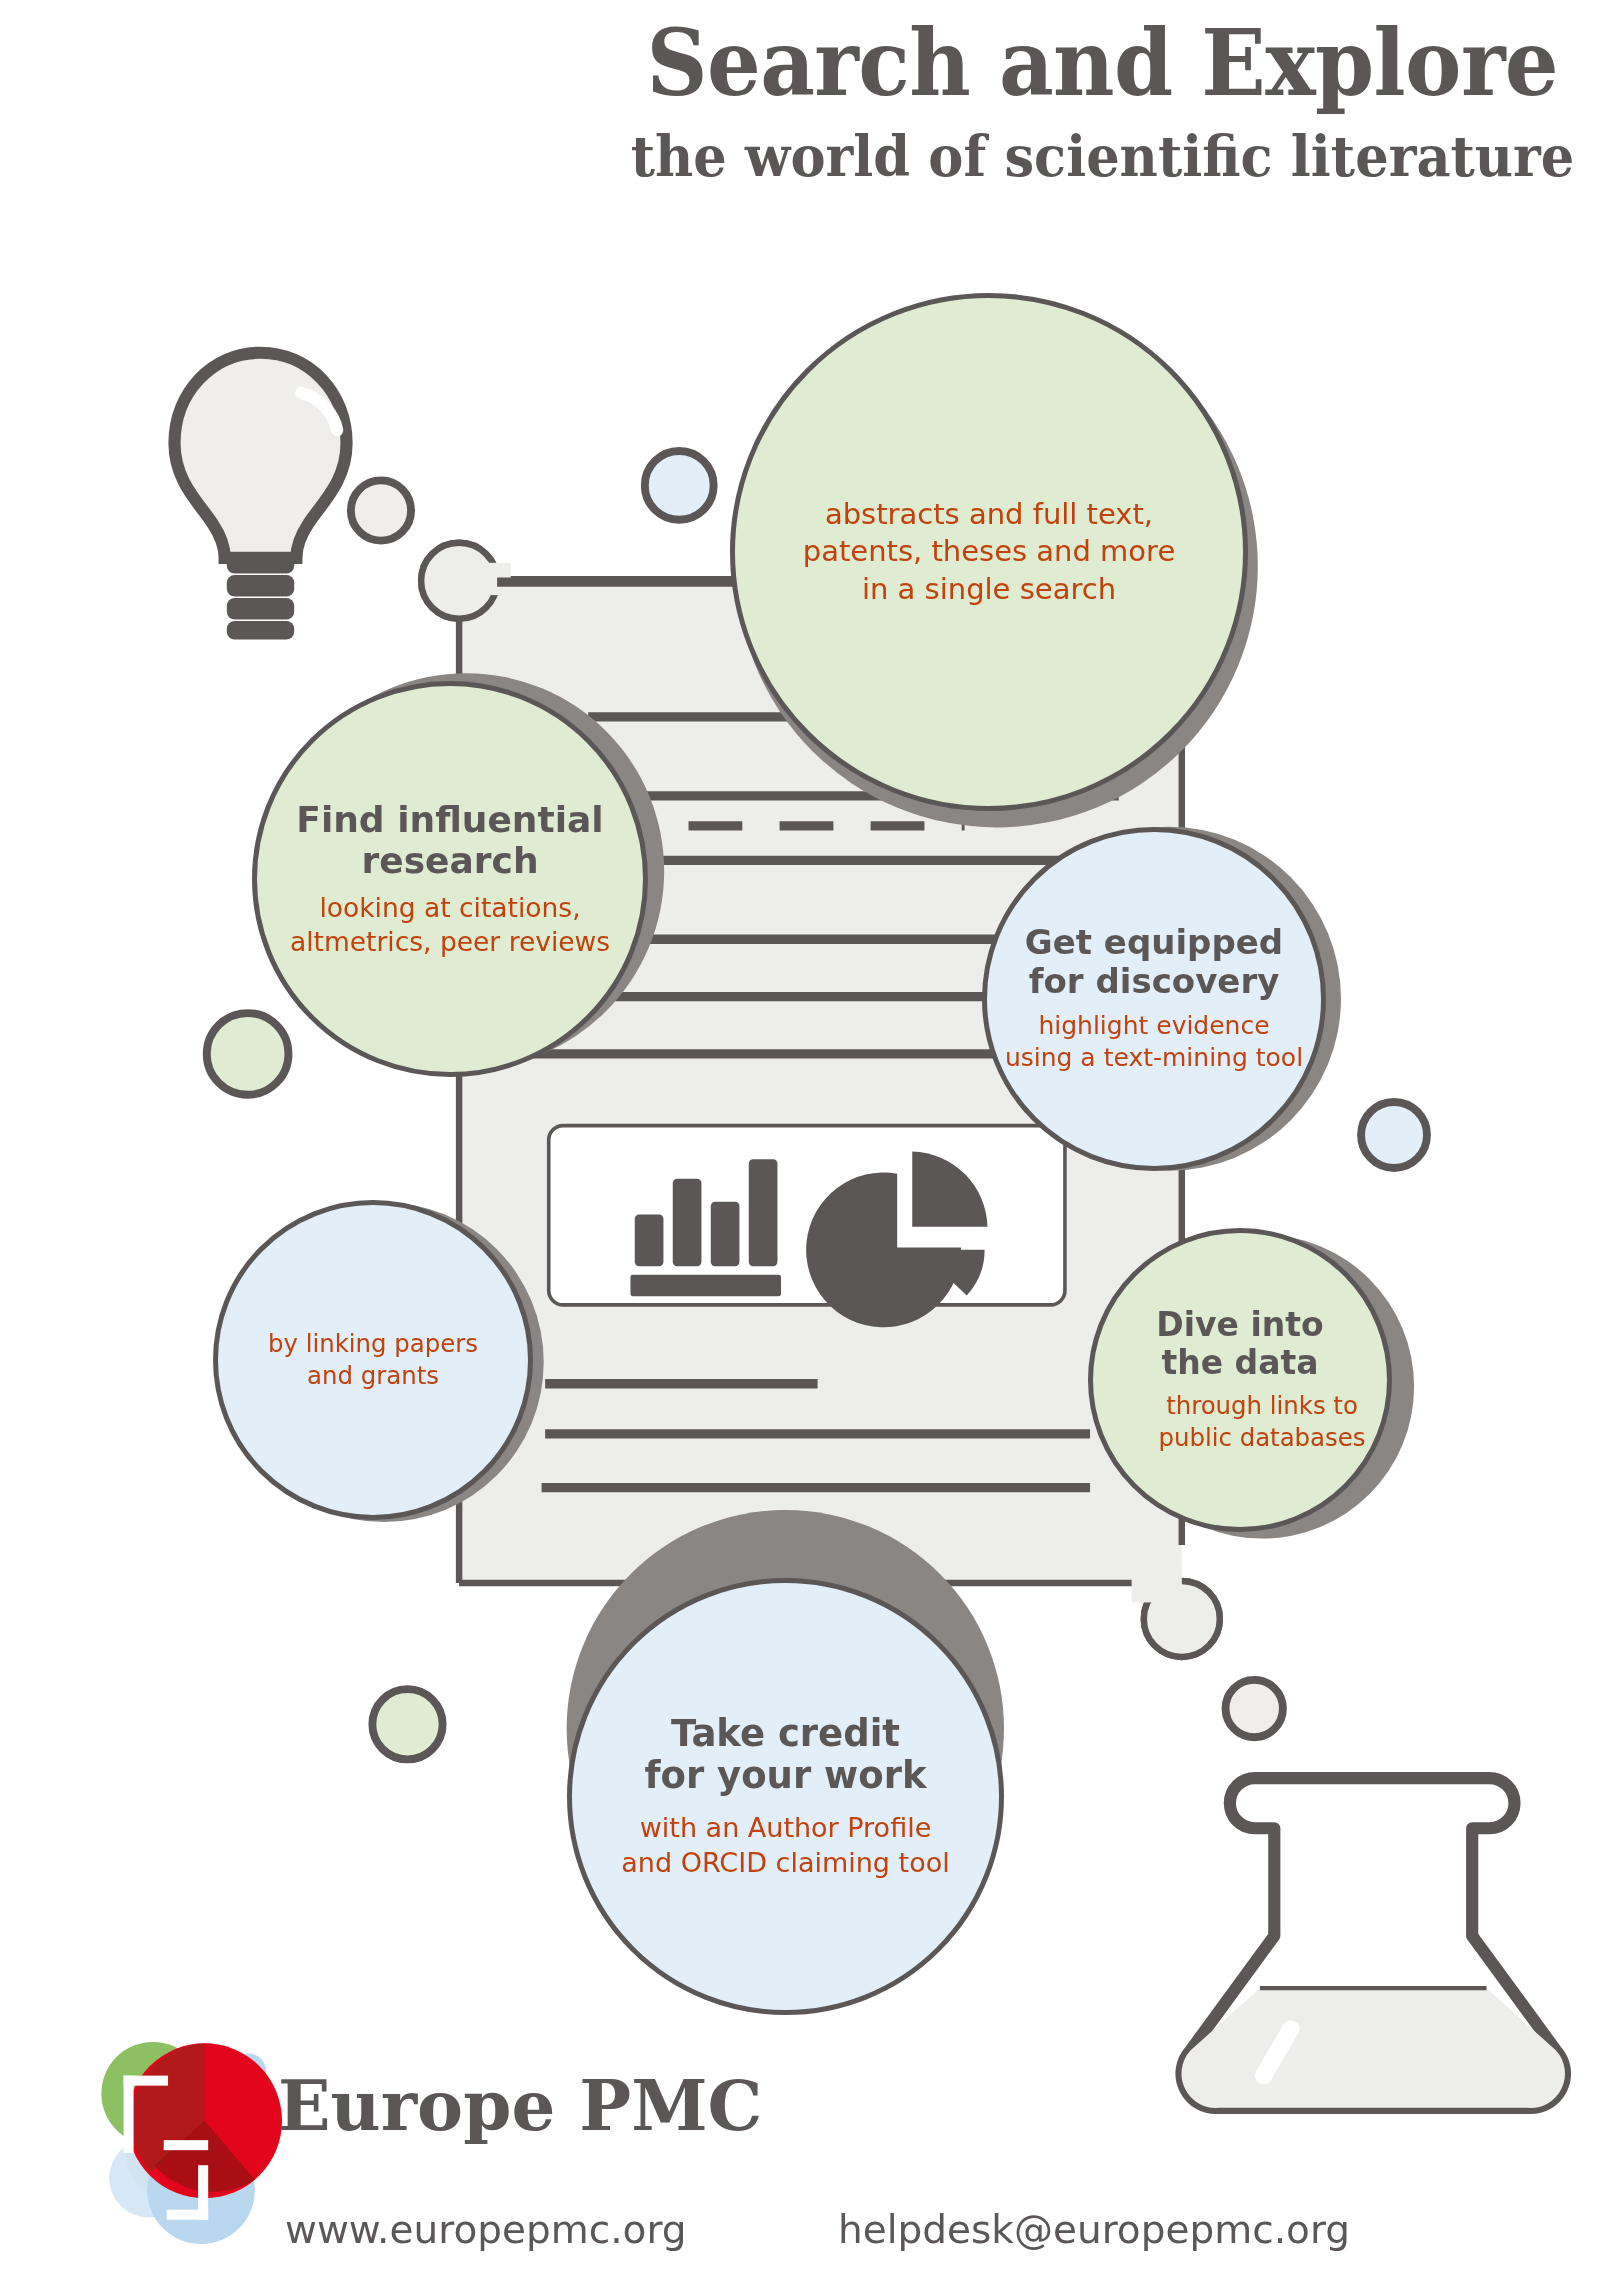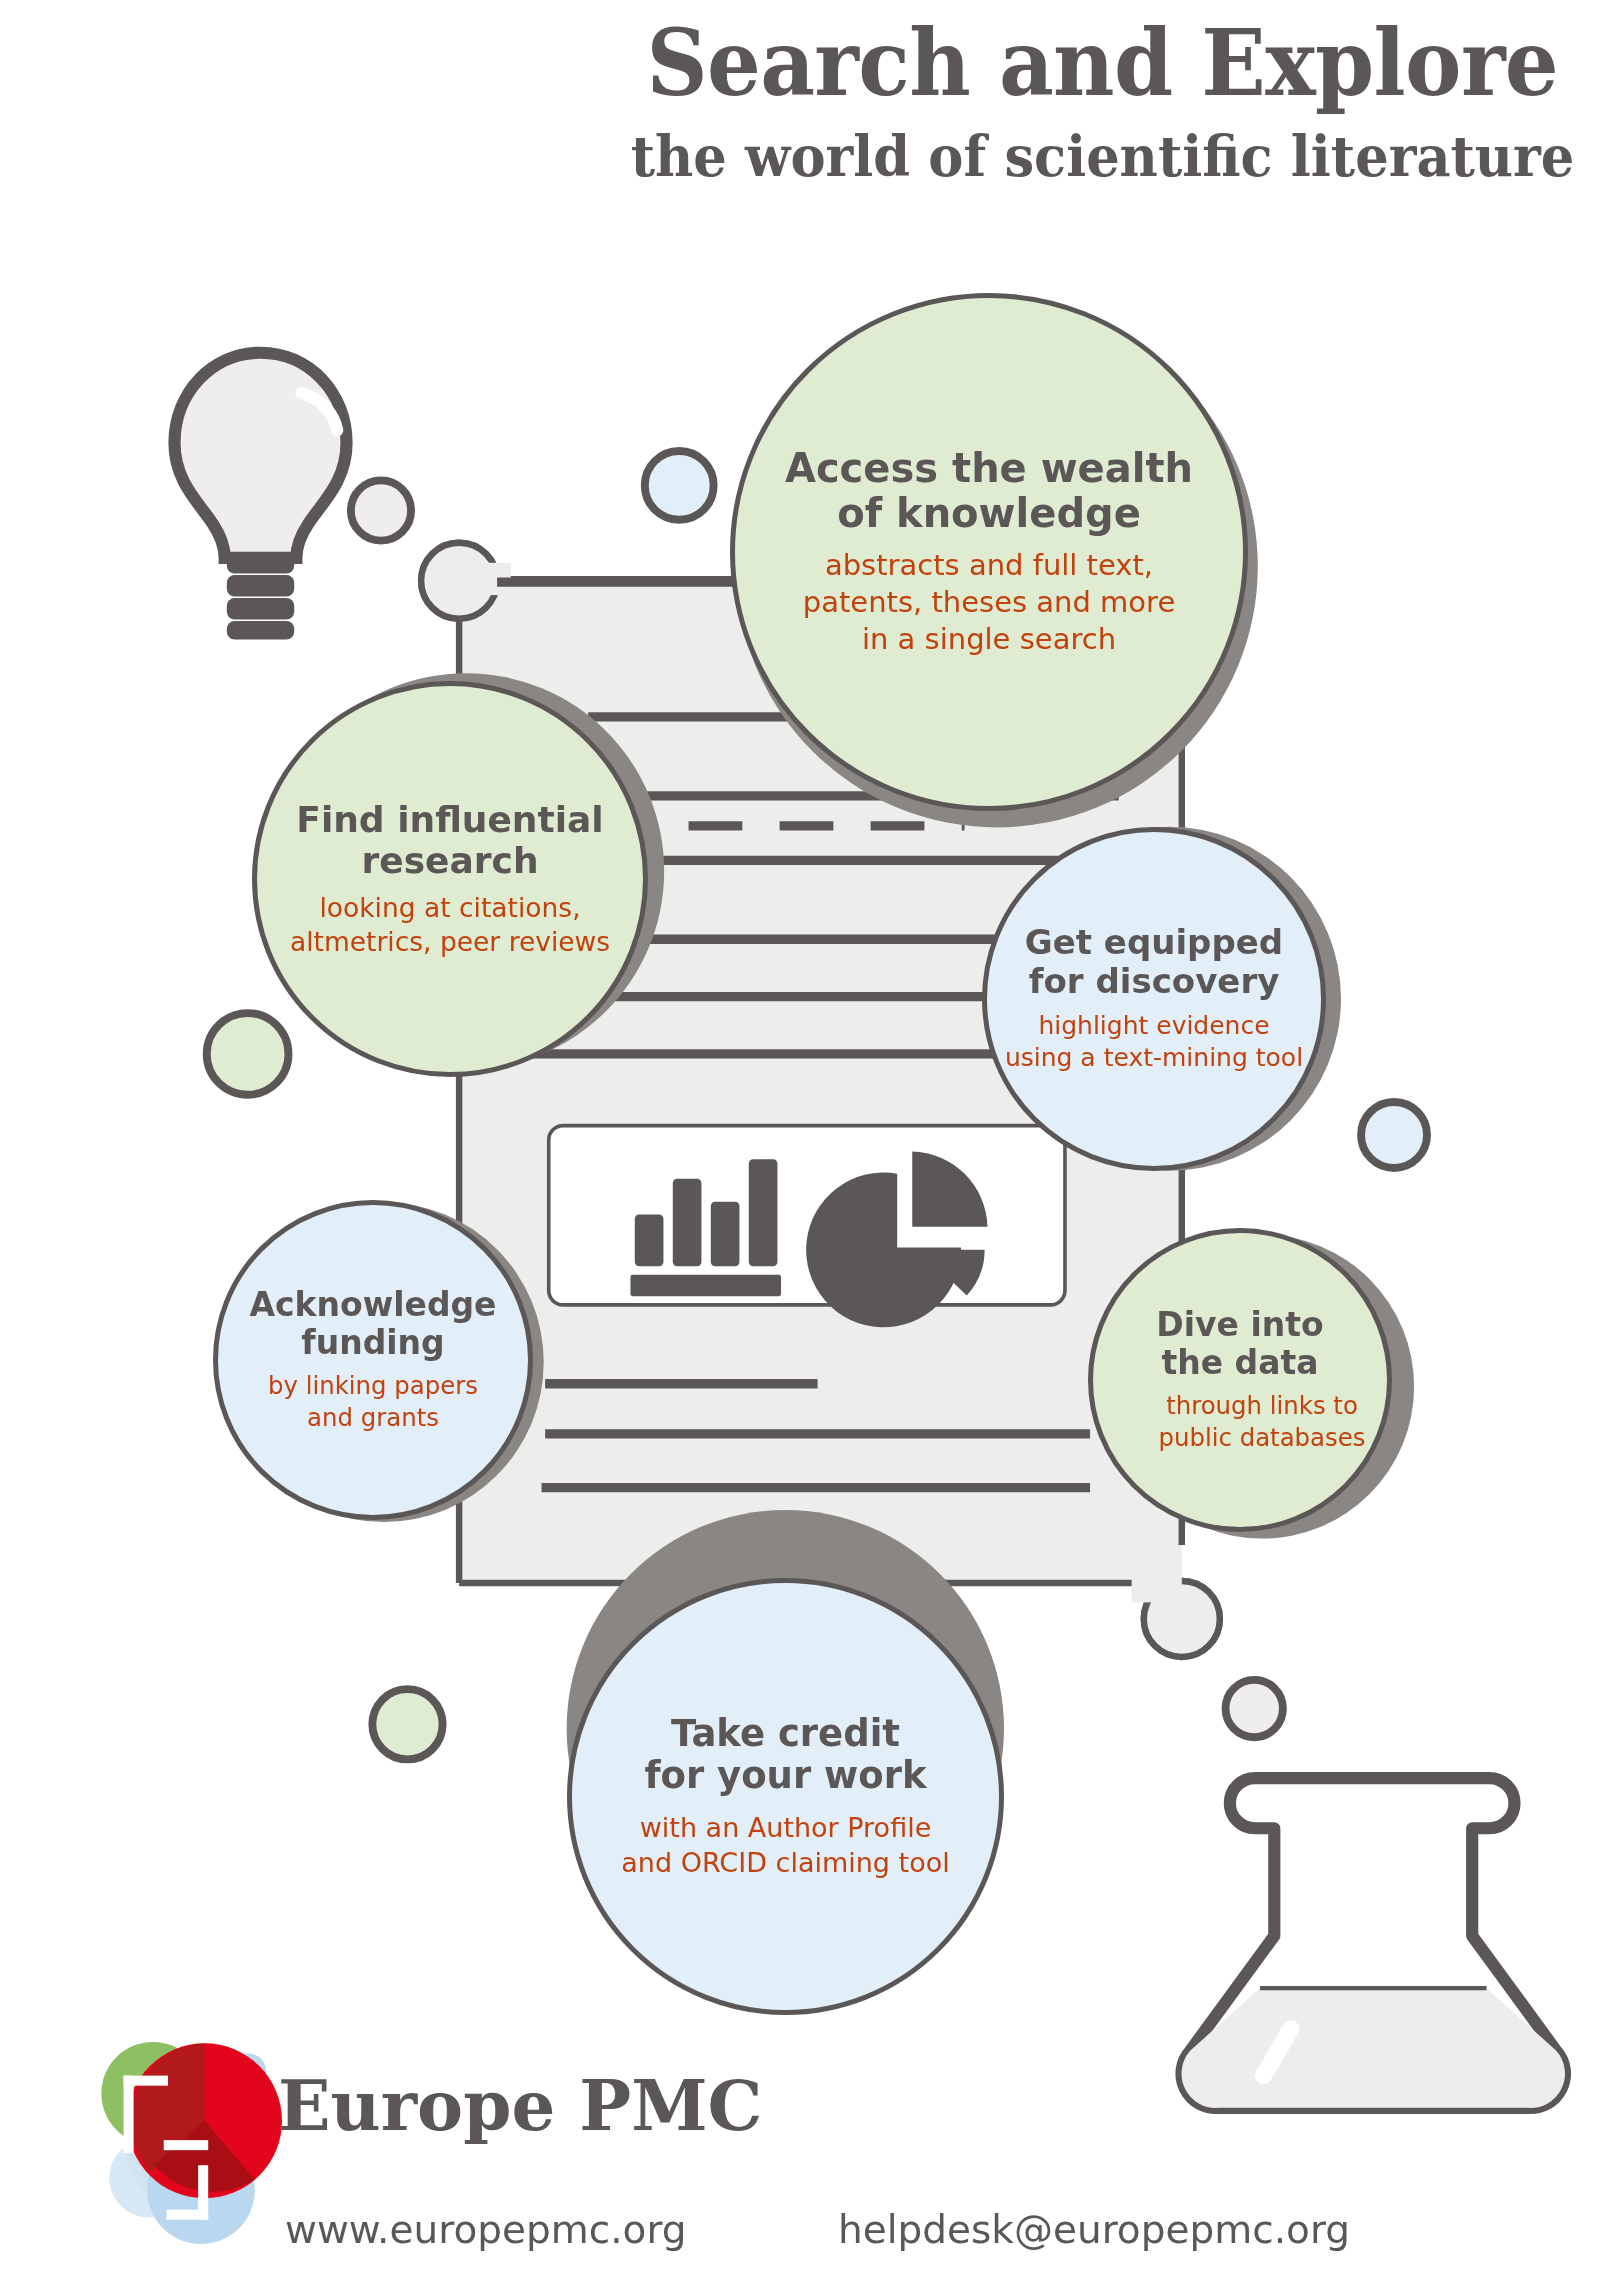--- a/index.html
+++ b/index.html
@@ -203,24 +203,20 @@
         <rect x="172" y="2895" width="62" height="14"></rect>
         <rect x="172" y="2895" width="14" height="108"></rect>
         <rect x="228" y="2985" width="62" height="14"></rect>
         <rect x="276" y="3020" width="14" height="76"></rect>
         <rect x="232" y="3082" width="58" height="14"></rect>
       </g>
     </g>
   </svg>
 
   <div class="bubble green" style="left:730px;top:293px;width:518px;height:518px;">
-    <div class="b-title" style="font-size:40px;line-height:1.12;margin-bottom:11.5px;">
-      <div>Access the wealth</div>
-      <div>of knowledge</div>
-    </div>
     <div class="b-sub" style="font-size:29px;line-height:1.28;">
       <div>abstracts and full text,</div>
       <div>patents, theses and more</div>
       <div>in a single search</div>
     </div>
   </div>
 
   <div class="bubble green" style="left:252px;top:681px;width:396px;height:396px;">
     <div class="b-title" style="font-size:36px;line-height:1.14;margin-bottom:10px;">
       <div>Find influential</div>
@@ -237,24 +233,20 @@
       <div>Get equipped</div>
       <div>for discovery</div>
     </div>
     <div class="b-sub" style="font-size:25px;line-height:1.3;">
       <div>highlight evidence</div>
       <div>using a text-mining tool</div>
     </div>
   </div>
 
   <div class="bubble blue" style="left:213px;top:1200px;width:320px;height:320px;">
-    <div class="b-title" style="font-size:33px;line-height:1.14;margin-bottom:8.6px;">
-      <div>Acknowledge</div>
-      <div>funding</div>
-    </div>
     <div class="b-sub" style="font-size:24.4px;line-height:1.3;">
       <div>by linking papers</div>
       <div>and grants</div>
     </div>
   </div>
 
   <div class="bubble green" style="left:1088px;top:1228px;width:304px;height:304px;">
     <div class="b-title" style="font-size:33px;line-height:1.14;margin-bottom:8.6px;">
       <div>Dive into</div>
       <div>the data</div>

